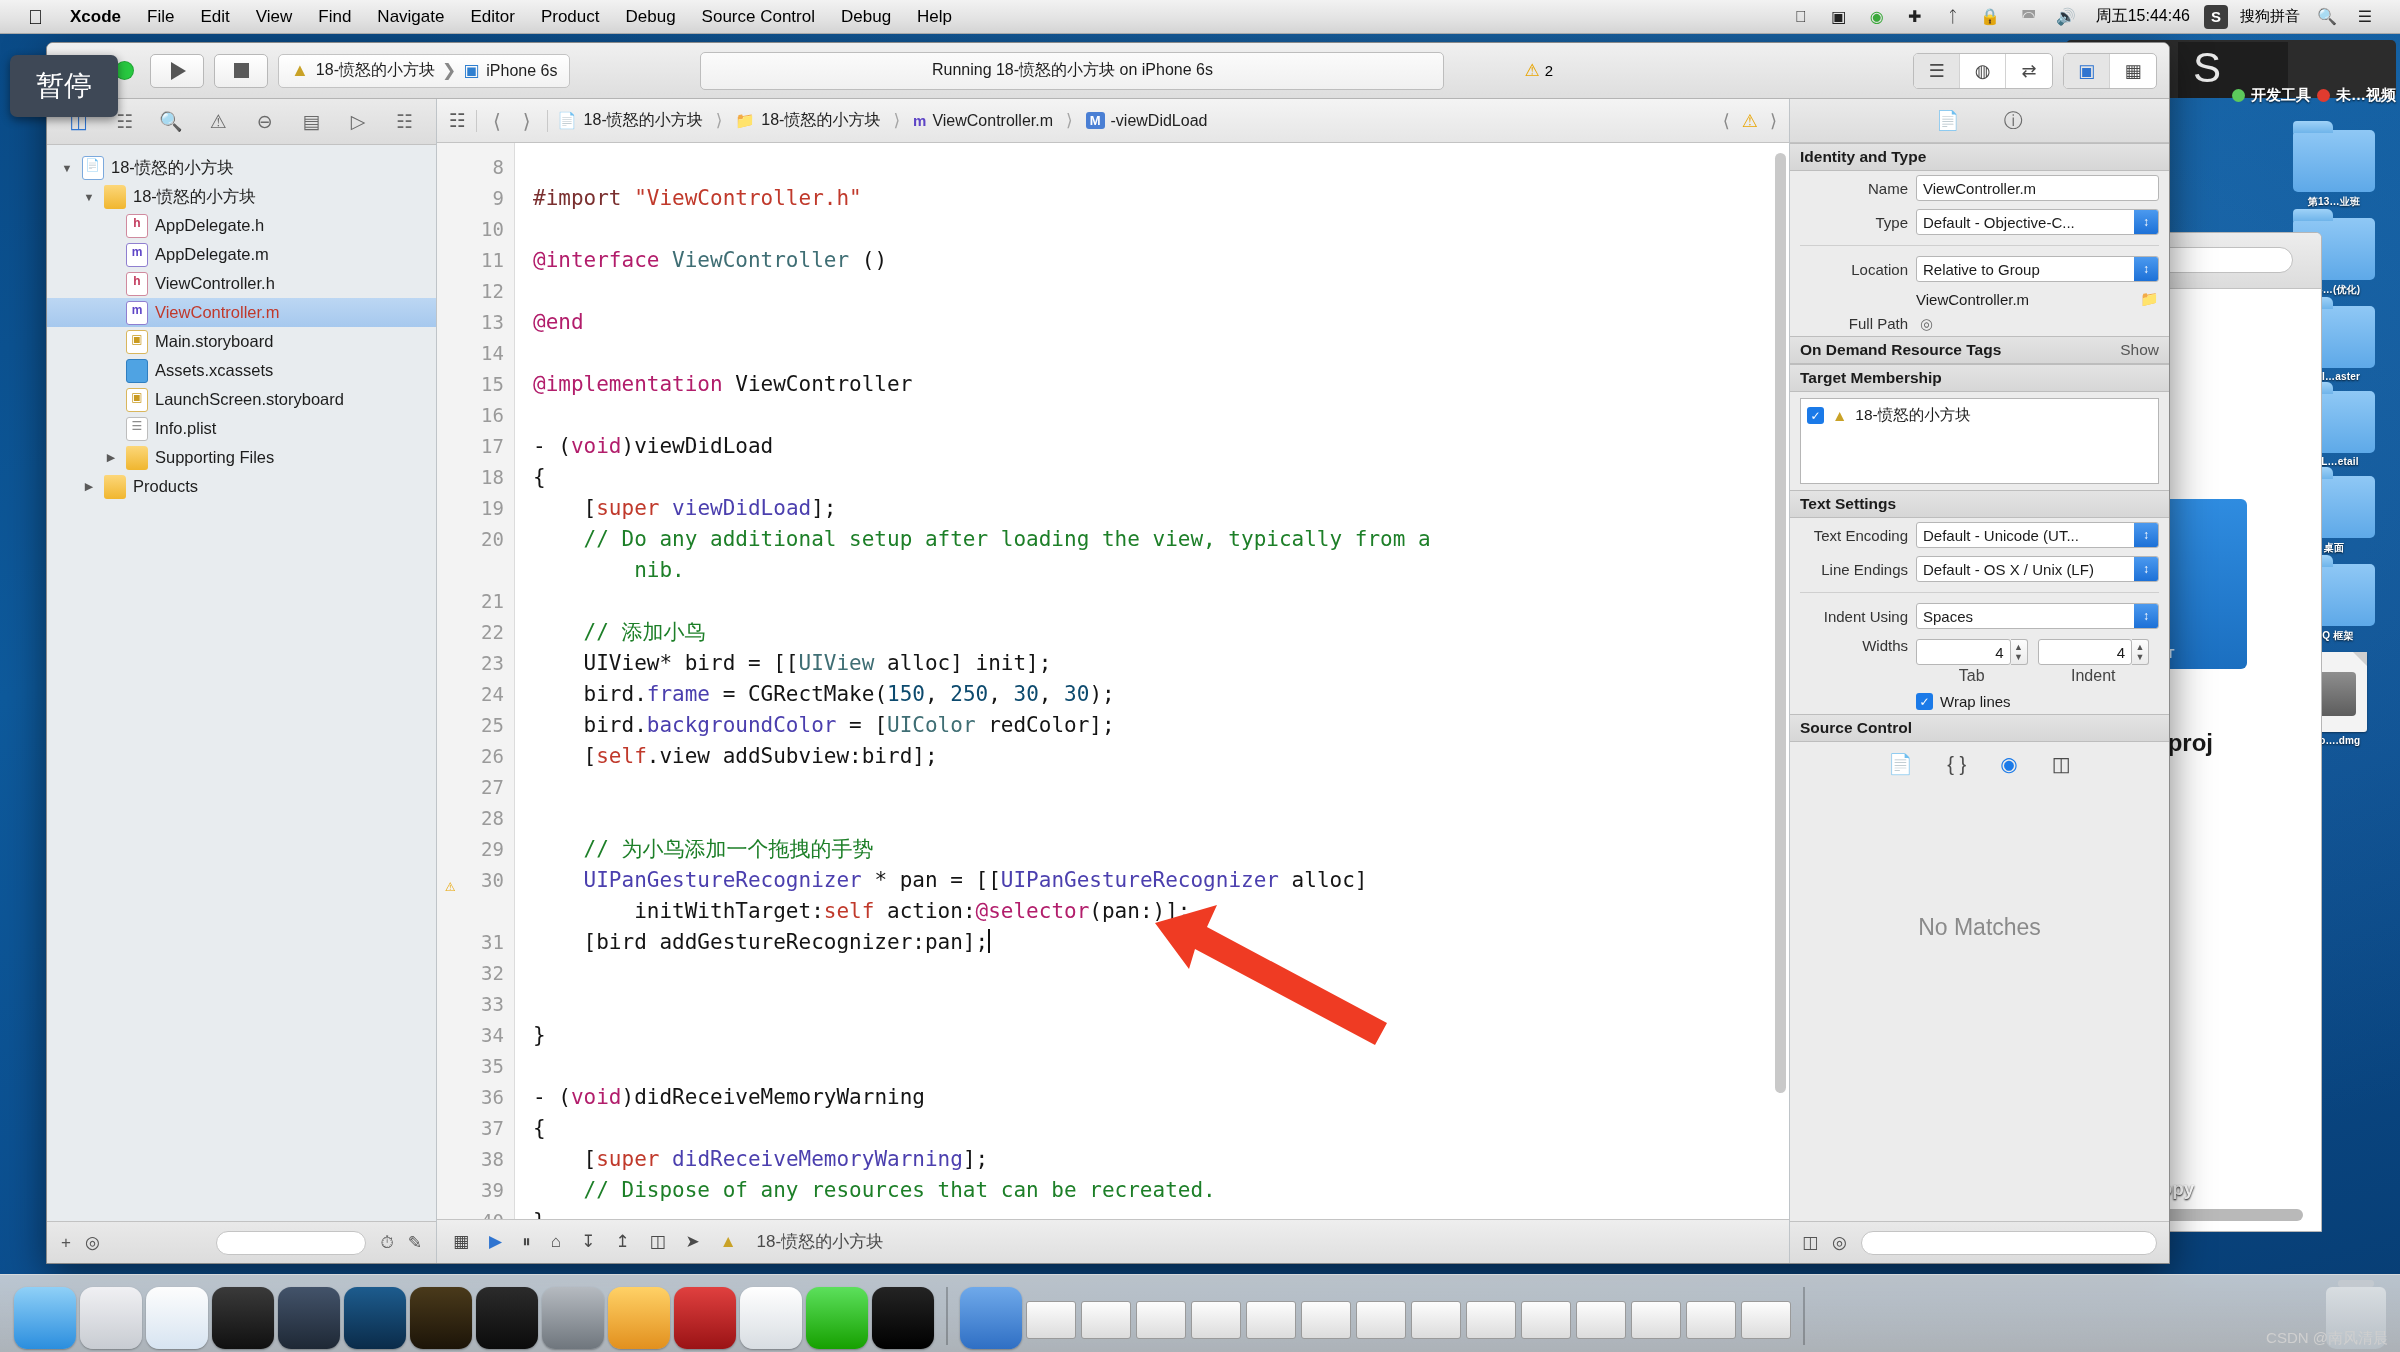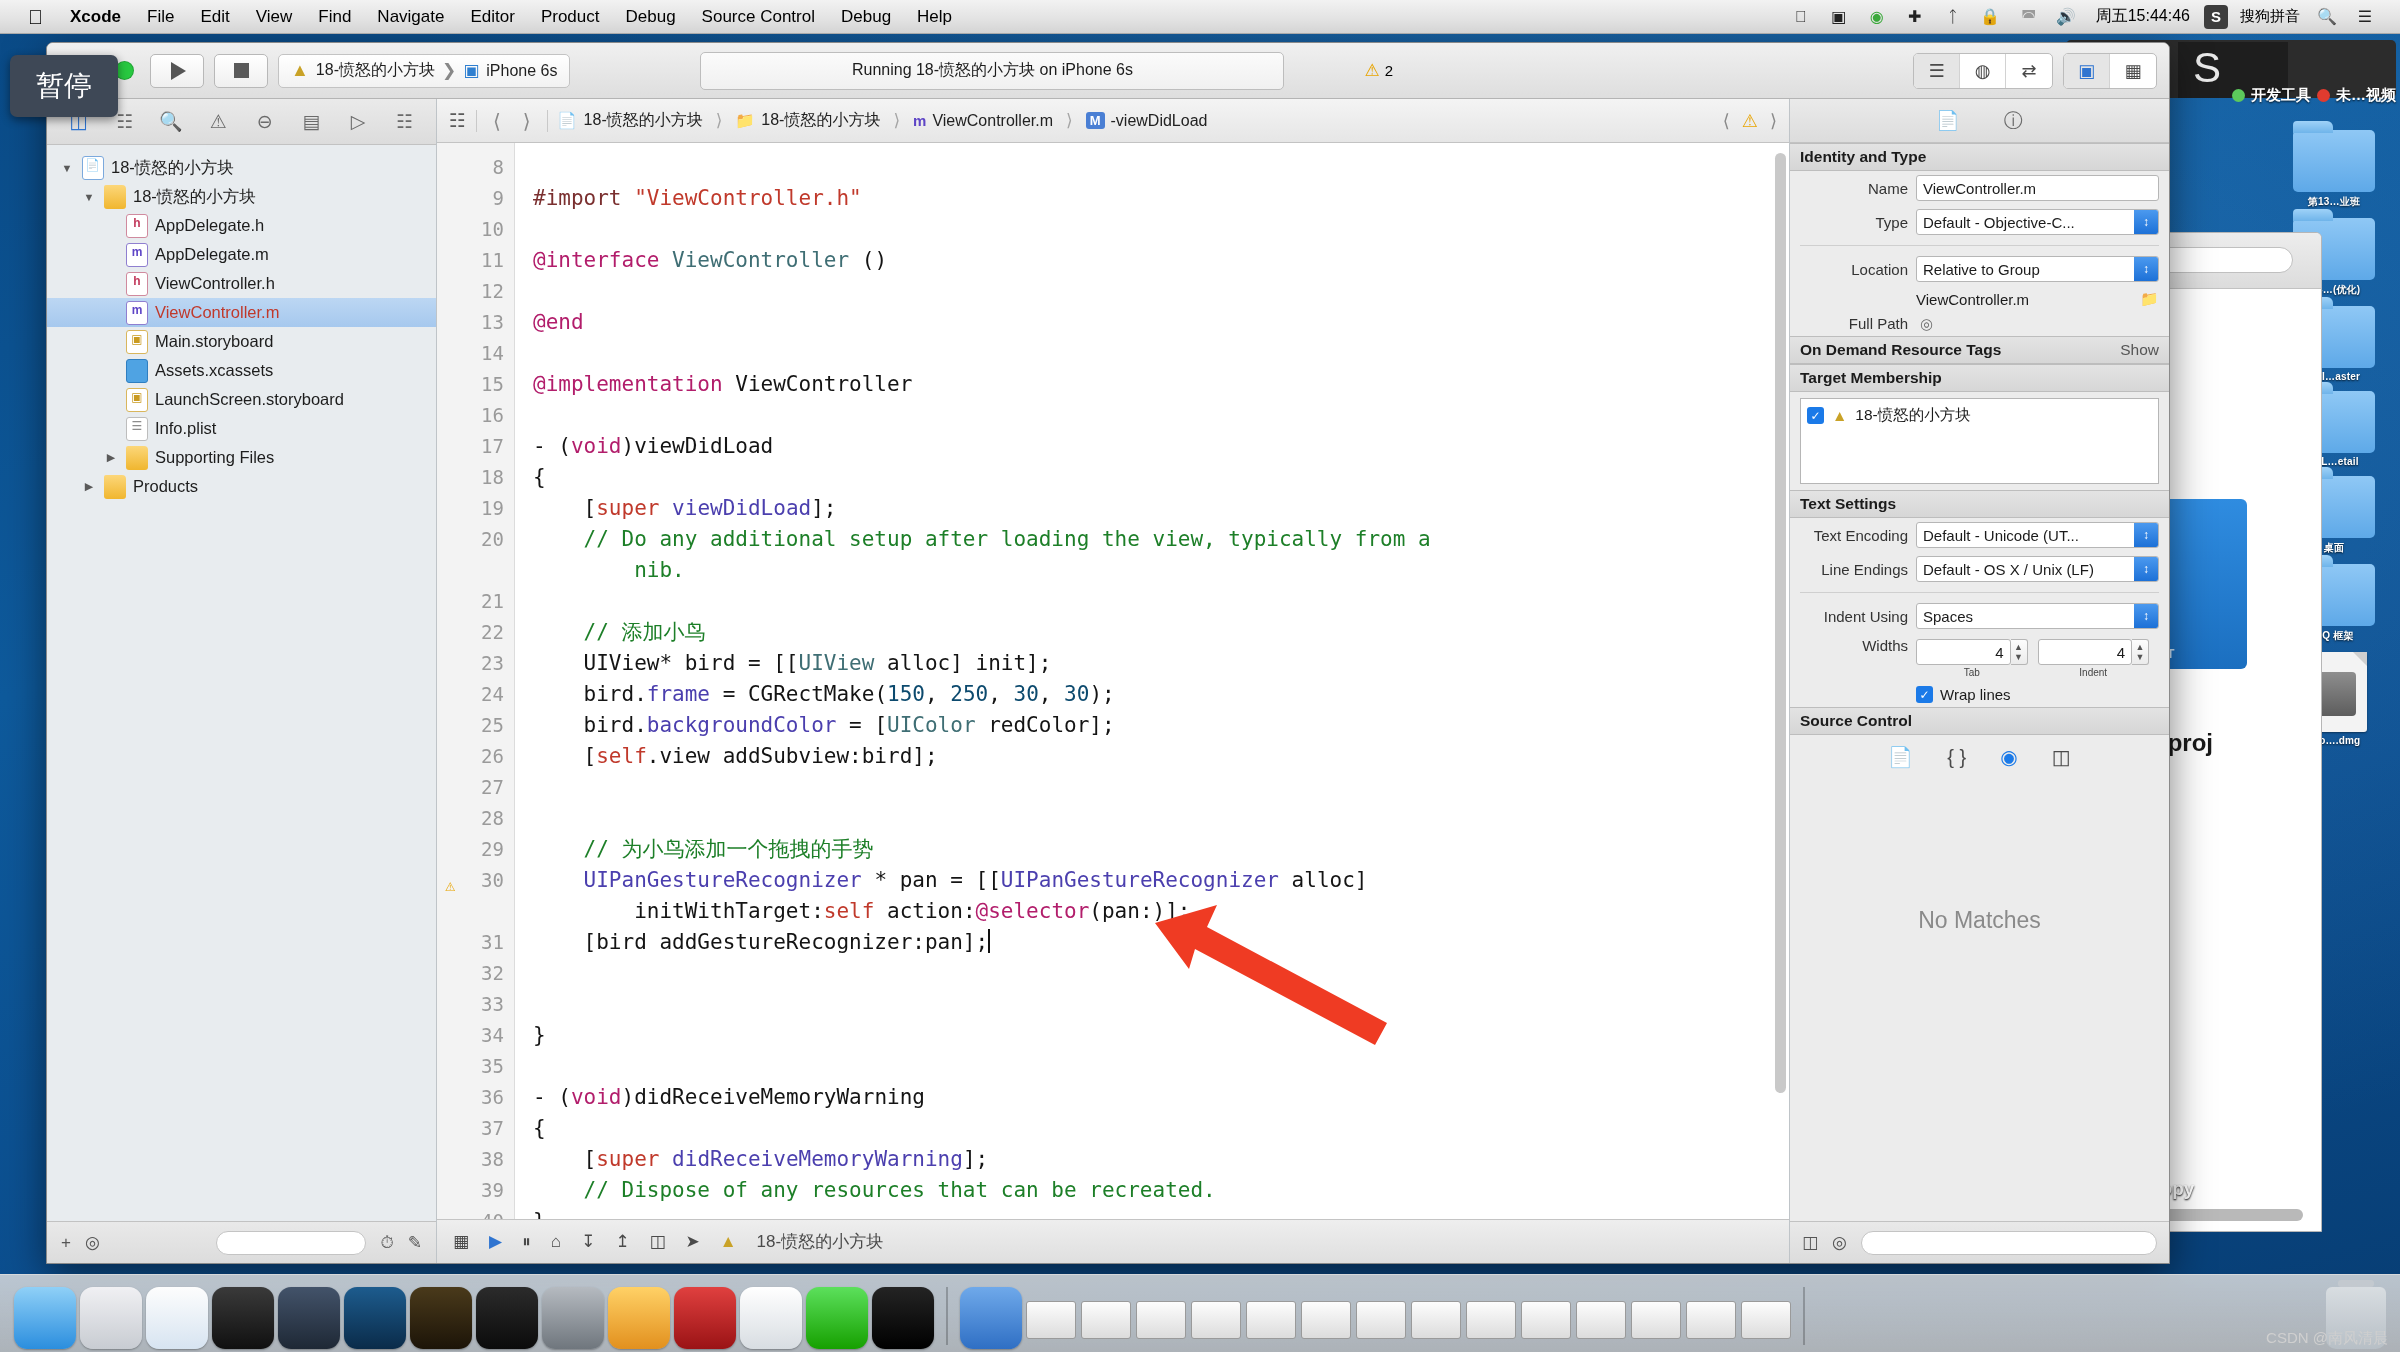--- a/index.html
+++ b/index.html
@@ -119,21 +119,21 @@
   }
   .tri{ width:0;height:0;border-left:15px solid #555;border-top:9px solid transparent;border-bottom:9px solid transparent; margin-left:3px;}
   .sqr{ width:15px;height:15px;background:#5a5a5a;}
   .scheme{
     height:34px; display:flex; align-items:center; gap:7px; padding:0 12px;
     background:linear-gradient(180deg,#ffffff,#f2f2f2);
     border:1px solid #c3c3c3; border-radius:5px; font-size:16px; color:#1f1f1f;
   }
   .scheme .chev{ color:#888; font-size:17px; }
   .xc-status{
-    flex:0 0 auto; width:584px; height:38px; margin-left:120px;
+    flex:0 0 auto; width:744px; height:38px; margin-left:120px;
     background:linear-gradient(180deg,#fbfbfb,#f0f0f0);
     border:1px solid #bdbdbd; border-radius:5px;
     display:flex; align-items:center; justify-content:center; position:relative;
     font-size:16px; color:#1c1c1c;
   }
   .warn-tri{ color:#e8a400; font-size:17px;}
   .tb-right{ margin-left:auto; display:flex; align-items:center; gap:10px;}
   .seg{ display:flex; border:1px solid #bcbcbc; border-radius:5px; overflow:hidden; background:#fff;}
   .seg > div{ width:46px;height:34px; display:flex;align-items:center;justify-content:center; border-right:1px solid #d2d2d2; font-size:18px; color:#4a4a4a;}
   .seg > div:last-child{ border-right:none;}
@@ -235,21 +235,21 @@
   .popup .stepper{ width:24px; height:26px; background:linear-gradient(180deg,#4d9bf0,#1b6fd6); color:#fff; display:flex; align-items:center; justify-content:center; font-size:12px; flex:0 0 auto;}
   .plain{ padding:3px 10px 3px 0; display:flex; align-items:flex-start; gap:8px;}
   .pathtxt{ flex:1; line-height:20px; word-break:break-all; font-size:15px;}
   .divline{ height:1px; background:#cfcfcf; margin:6px 10px;}
   .tm-box{ background:#fff; border:1px solid #b6b6b6; margin:6px 10px; height:86px; padding:6px;}
   .tm-row{ display:flex; align-items:center; gap:8px; font-size:15.5px;}
   .chk{ width:17px;height:17px;border-radius:3px;background:#1b7ae8; color:#fff; font-size:12px; display:flex;align-items:center;justify-content:center; flex:0 0 auto;}
   .widths{ display:flex; gap:10px; padding:2px 10px 0 0;}
   .wbox{ flex:1; display:flex; flex-direction:column; align-items:center;}
   .wfield{ width:100%; height:26px; background:#fff;border:1px solid #b6b6b6;border-radius:3px; display:flex; align-items:center; justify-content:flex-end; padding-right:6px; font-size:15px;}
-  .wcap{ font-size:10px; color:#444; margin-top:2px;}
+  .wcap{ font-size:16px; color:#444; margin-top:2px;}
   .stepv{ width:20px;height:26px;border:1px solid #b6b6b6;border-left:none;border-radius:0 3px 3px 0;background:linear-gradient(180deg,#fdfdfd,#ebebeb); display:flex;flex-direction:column;align-items:center;justify-content:center;font-size:9px;color:#555;}
   .sc-icons{ display:flex; align-items:center; justify-content:center; gap:34px; padding:10px 0 8px; font-size:20px; color:#4a4a4a;}
   .sc-icons .on{ color:#1b7ae8;}
   .nomatch{ text-align:center; color:#8a8a8a; font-size:23px; padding-top:130px;}
   .ins-bottom{
     height:42px; border-top:1px solid #c2c2c2; background:linear-gradient(180deg,#e9e9e9,#dcdcdc);
     display:flex; align-items:center; gap:14px; padding:0 12px; font-size:17px; color:#555;
   }
   .ins-filter{ flex:1; height:24px;background:#fff;border:1px solid #c4c4c4;border-radius:12px;}
   

